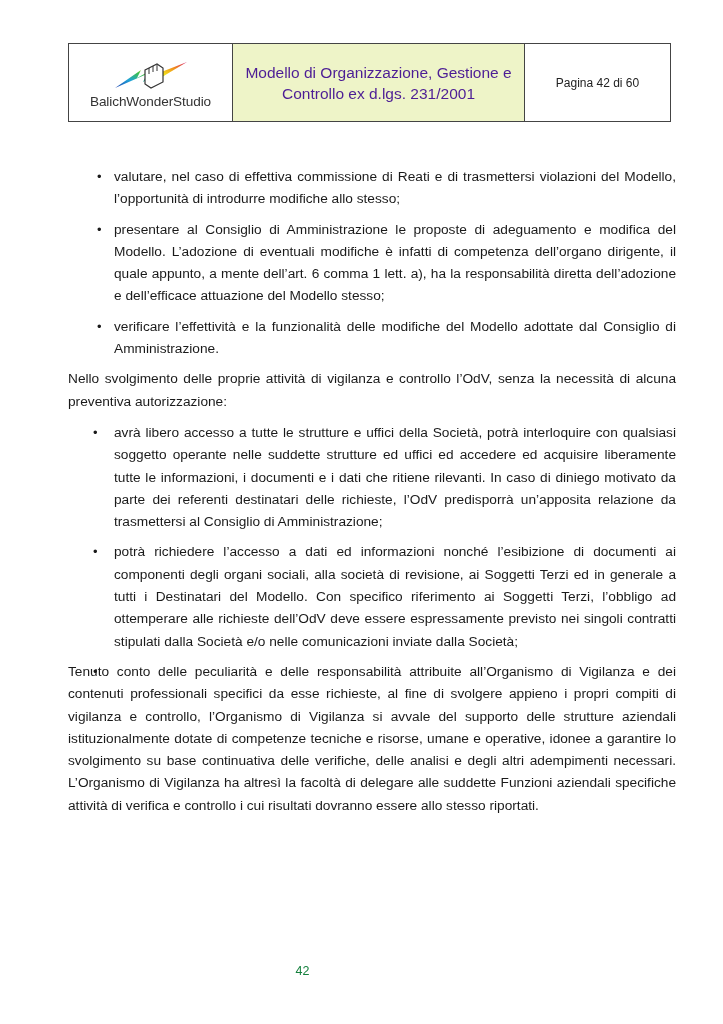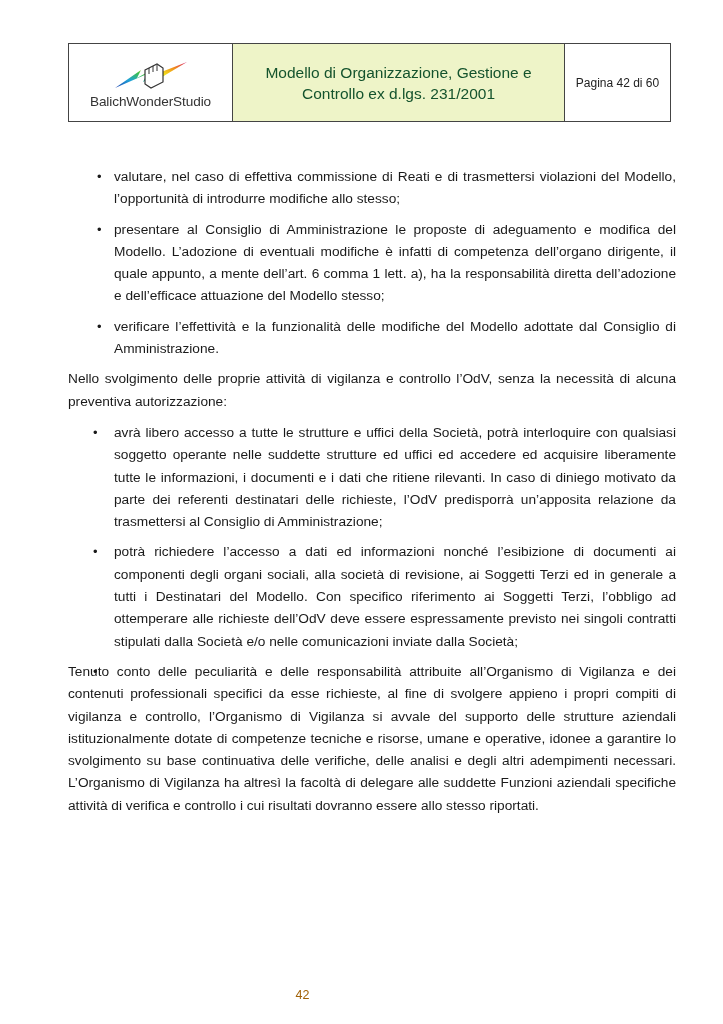--- a/index.html
+++ b/index.html
@@ -8,42 +8,42 @@
     font-family: "Liberation Sans", "DejaVu Sans", sans-serif;
     color: #1a1a1a;
   }
   .header-table {
     position: absolute; left: 68px; top: 43px; width: 603px; height: 79px;
     border: 1.5px solid #444; border-collapse: collapse; display: flex;
     box-sizing: border-box;
   }
   .hcell { box-sizing: border-box; height: 100%; display: flex; align-items: center; justify-content: center; text-align: center; }
   .hcell.logo { width: 164px; border-right: 1.5px solid #444; flex-direction: column; justify-content: center; }
-  .hcell.title { width: 332px; background: #eef4c8; border-right: 1.5px solid #444; font-size: 15.5px; line-height: 21px; color: #14532d; padding: 0 6px; }
+  .hcell.title { width: 292px; background: #eef4c8; border-right: 1.5px solid #444; font-size: 15.5px; line-height: 21px; color: #4c1d95; padding: 0 6px; }
   .hcell.pag { flex: 1; font-size: 12px; color: #222; }
   .logo-graphic { width: 80px; height: 34px; margin-top: 2px; }
   .logo-text { font-size: 13.6px; color: #333; margin-top: 2px; letter-spacing: -0.1px; }
 
   .content {
     position: absolute; left: 68px; top: 166px; width: 608px;
     font-size: 13.7px; line-height: 22.3px; text-align: justify;
   }
   ul.blist { list-style: none; margin: 0; padding: 0; }
   ul.blist li { position: relative; margin-bottom: 8px; }
   ul.blist li .bullet {
     position: absolute; top: 0; font-size: 13px;
   }
   ul.l1 li { padding-left: 46px; }
   ul.l1 li .bullet { left: 29px; }
   ul.l2 li { padding-left: 46px; }
   ul.l2 li .bullet { left: 25px; }
   p.para { margin: 0 0 9px 0; }
   .page-number {
-    position: absolute; left: 0; width: 605px; top: 988px; text-align: center;
-    font-size: 12.5px; color: #a16207;
+    position: absolute; left: 0; width: 605px; top: 964px; text-align: center;
+    font-size: 12.5px; color: #15803d;
   }
 </style>
 </head>
 <body>
 
 <div class="header-table">
   <div class="hcell logo">
     <svg class="logo-graphic" viewBox="0 0 80 34">
       <defs>
         <linearGradient id="rb" x1="0" y1="1" x2="1" y2="0">

